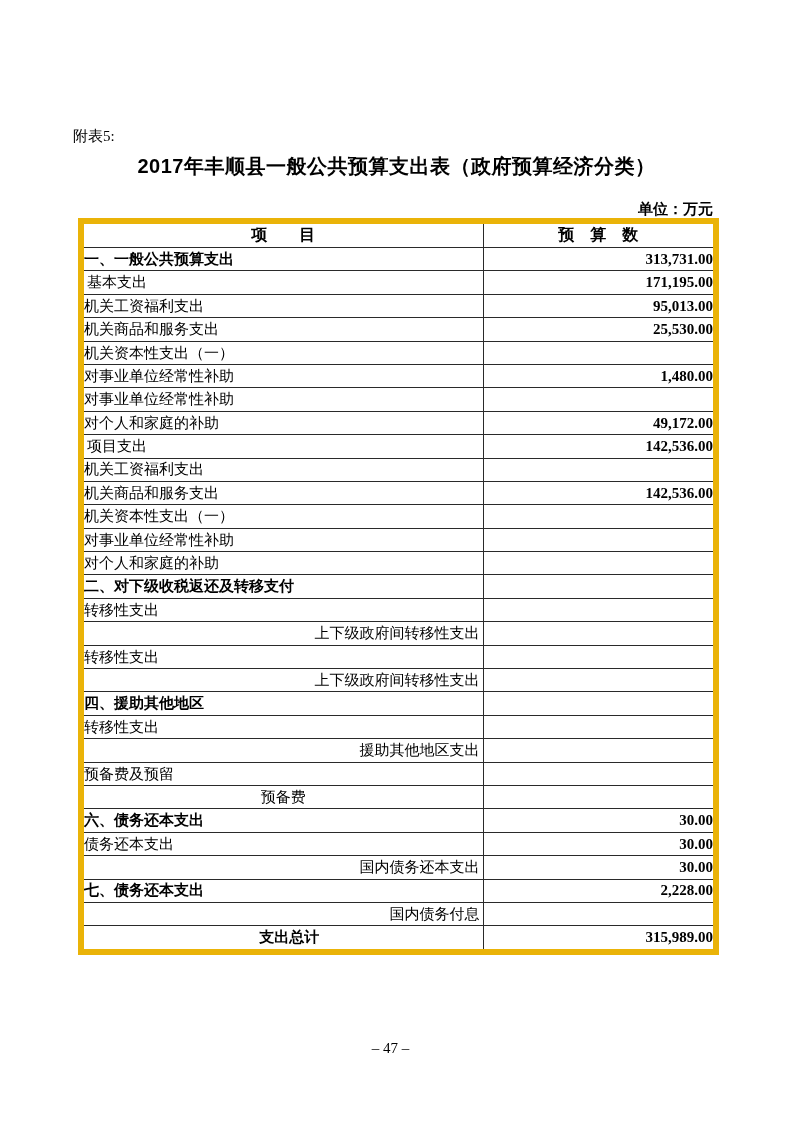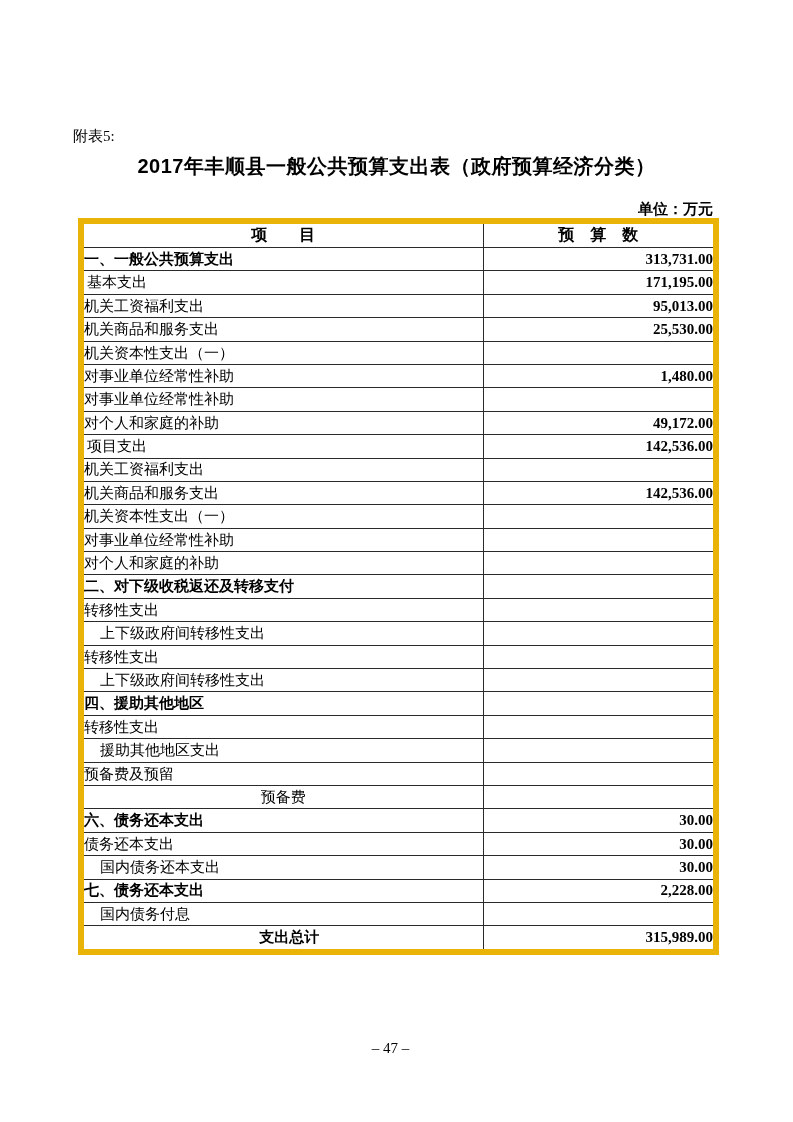--- a/index.html
+++ b/index.html
@@ -68,21 +68,21 @@
   td.c-item { text-align: left; padding-left: 3px; font-family: Liberation Serif, serif; }
   td.c-value {
     text-align: right;
     padding-right: 4px;
     font-weight: bold;
     font-family: "Liberation Serif", serif;
   }
   tr.section td.c-item { font-weight: bold; font-family: "Liberation Sans", sans-serif; }
   tr.plain  td.c-item { padding-left: 3px; }
   tr.sub    td.c-item { }
-  tr.right  td.c-item { text-align: left; padding-right: 3px; padding-left: 16px; }
+  tr.right  td.c-item { text-align: right; padding-right: 3px; padding-left: 16px; }
   tr.center td.c-item { text-align: center; padding-left: 0; }
   tr.total  td.c-item { text-align: center; padding-left: 12px; font-weight: bold; font-family: "Liberation Sans", sans-serif; }
   .footer {
     position: absolute;
     left: 0;
     right: 12px;
     top: 1040px;
     text-align: center;
     font-size: 15px;
     font-family: "Liberation Serif", serif;

